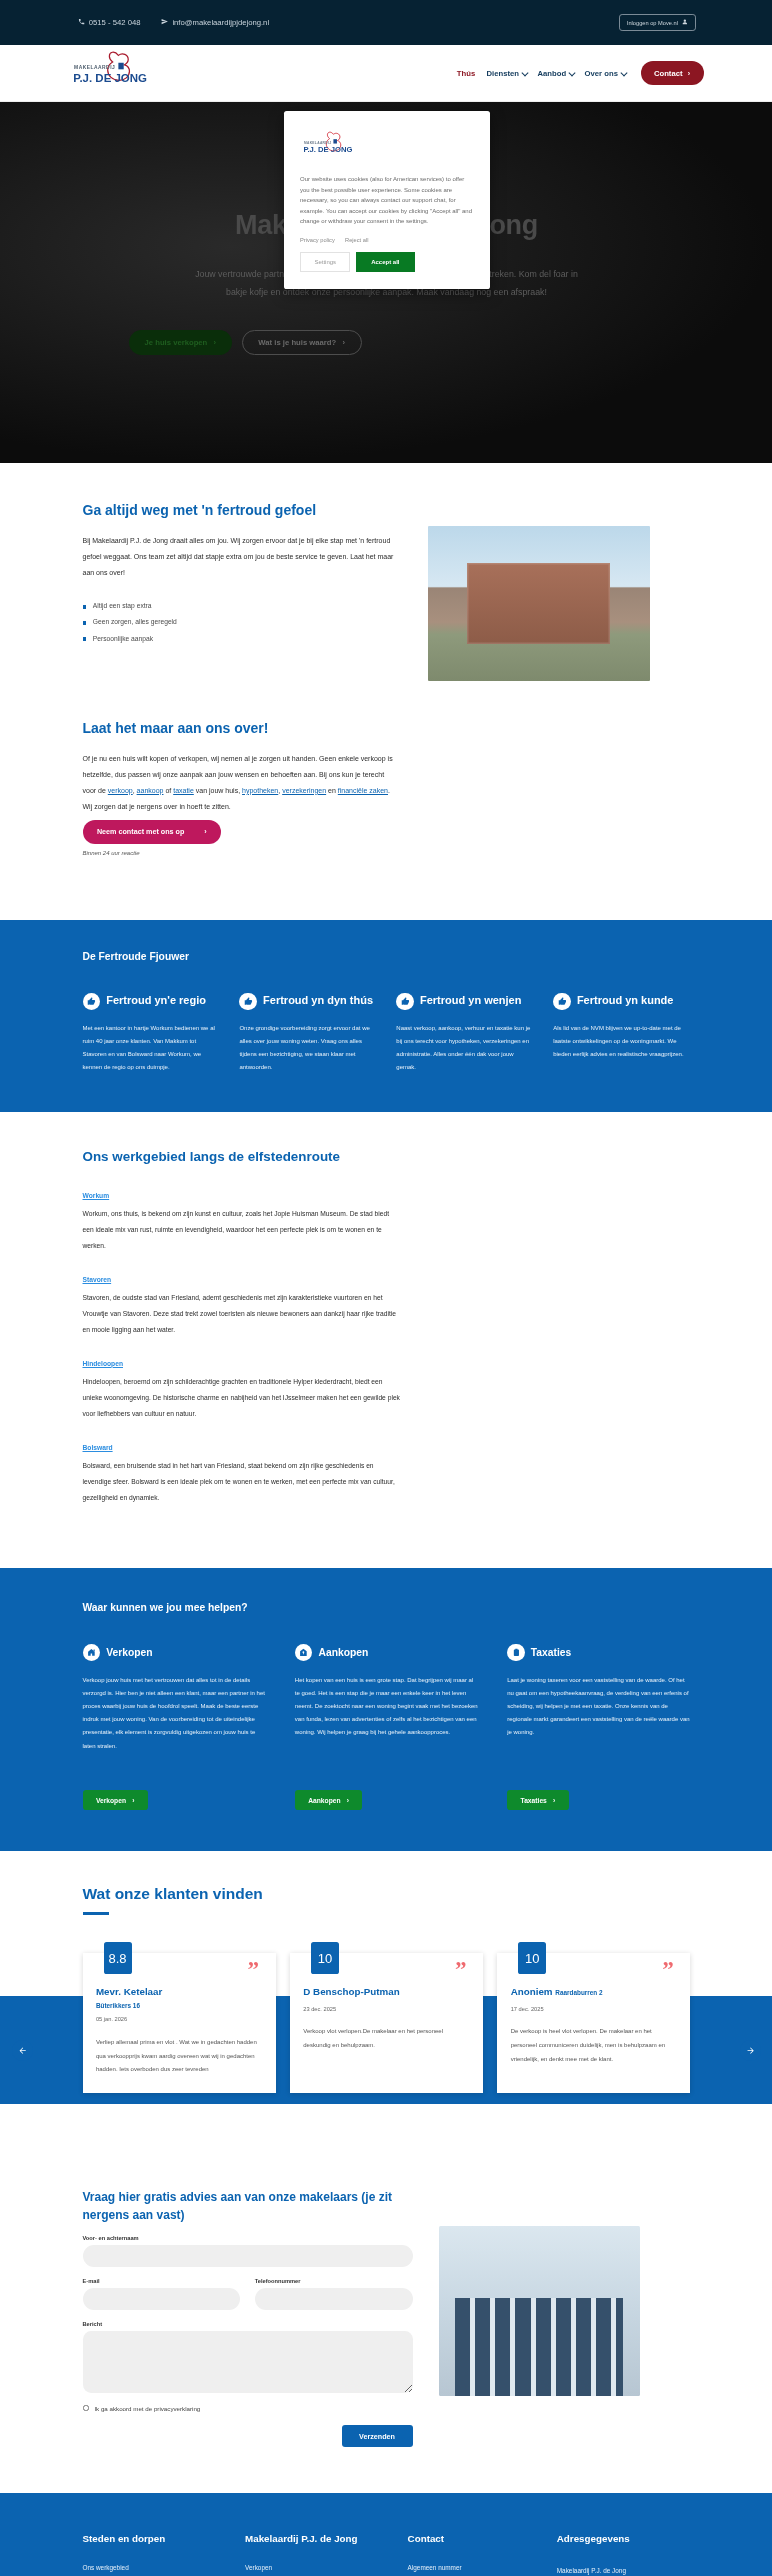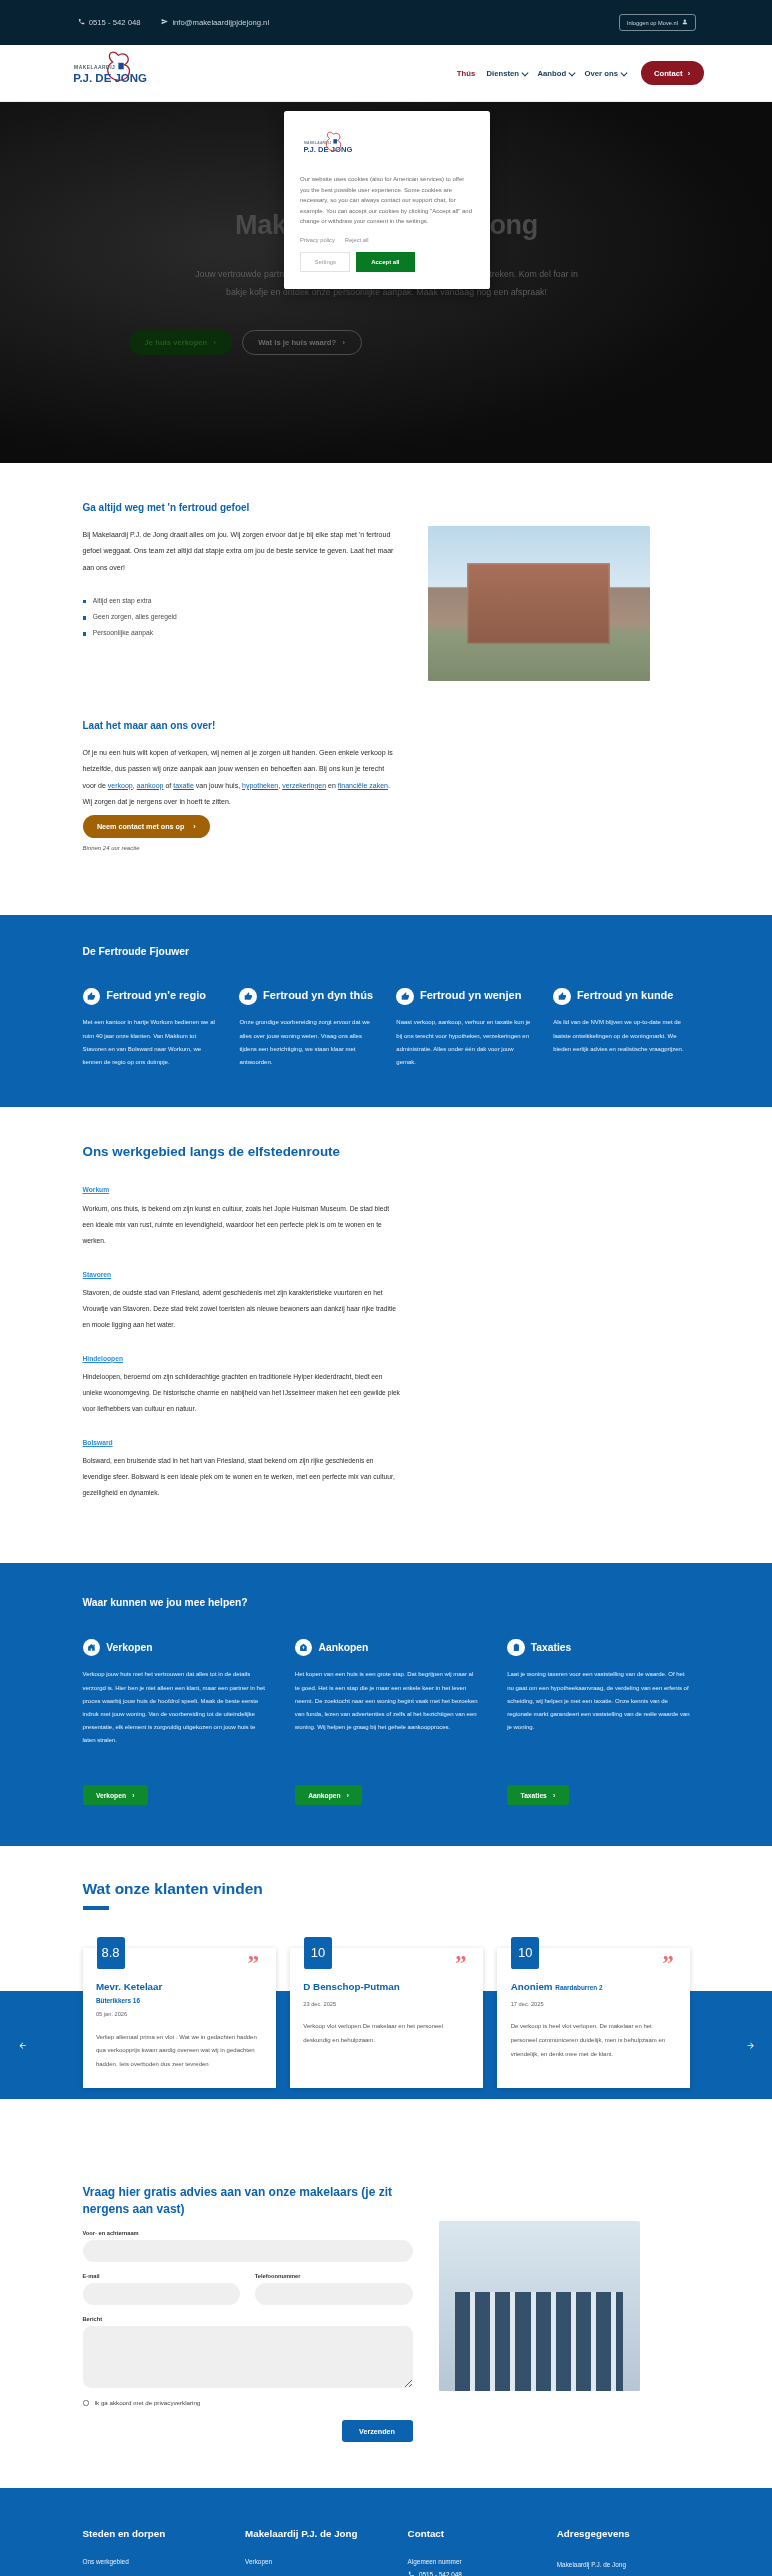--- a/index.html
+++ b/index.html
@@ -50,29 +50,29 @@
   .cookie-links{display:flex;gap:10.3px;margin-bottom:9.3px}
   .cookie-links a{font-size:5.7px;color:#8a8a8a;text-decoration:none;cursor:pointer}
   .cookie-actions{display:flex;gap:5.2px}
   .btn-settings{border:0.5px solid #e2e2e2;background:#fff;color:#9a9a9a;font-size:6px;padding:5.7px 13.4px;cursor:pointer;font-family:inherit}
   .btn-accept{background:#087a23;color:#fff;font-size:6px;font-weight:700;padding:5.7px 15.5px;border:none;cursor:pointer;font-family:inherit}
 
   
   .sec-white{background:#fff;padding:38px 0}
   .two-col{display:flex;gap:31px;align-items:flex-start}
   .col-text{flex:1;max-width:314px}
-  h2.blue{color:#0b63b0;font-size:10px;font-weight:700;margin-bottom:13.4px;line-height:1.3}
+  h2.blue{color:#0b63b0;font-size:14px;font-weight:700;margin-bottom:13.4px;line-height:1.3}
   .body-p{font-size:7px;line-height:2.3;color:#2b2b2b}
   ul.ticks{list-style:none;margin-top:17.5px}
   ul.ticks li{font-size:6.7px;color:#4a4a4a;line-height:2.4;padding-left:10.3px;position:relative}
   ul.ticks li:before{content:"";position:absolute;left:0;top:6.7px;width:3.6px;height:3.6px;background:#0b63b0}
   .col-img{width:222px;height:155px;border-radius:1px;overflow:hidden;flex-shrink:0;margin-top:25px}
 
   .link-blue{color:#0b63b0;text-decoration:underline}
-  .btn-green-solid{background:#a16207;color:#fff;border-radius:13.4px;padding:7.2px 14.4px;font-size:7.2px;font-weight:700;display:inline-flex;align-items:flex-start;gap:9px;text-decoration:none;cursor:pointer;margin-top:5.2px}
+  .btn-green-solid{background:#be185d;color:#fff;border-radius:13.4px;padding:7.2px 14.4px;font-size:7.2px;font-weight:700;display:inline-flex;align-items:flex-start;gap:20px;text-decoration:none;cursor:pointer;margin-top:5.2px}
   .sub-note{font-size:6px;color:#555;font-style:italic;margin-top:6.2px}
 
   
   .sec-blue{background:#0b63b0;color:#fff;padding:31px 0 38px}
   h2.white{color:#fff;font-size:10.3px;font-weight:700;margin-bottom:31px}
   .four-grid{display:grid;grid-template-columns:repeat(4,1fr);gap:19.6px}
   .fcard-head{display:flex;align-items:flex-start;gap:6.2px;margin-bottom:11.3px}
   .circ{width:17.5px;height:17.5px;border-radius:50%;background:#fff;flex-shrink:0;display:flex;align-items:center;justify-content:center}
   .circ svg{width:8.8px;height:8.8px;fill:#0b63b0}
   .fcard-title{font-size:11px;font-weight:700;line-height:1.45;color:#fff}
@@ -92,21 +92,21 @@
 
   
   .sec-testi{background:#fff;padding:34px 0 41px;position:relative}
   .testi-head{width:608px;margin:0 auto 27px}
   h2.testi-title{color:#0b63b0;font-size:15.5px;font-weight:700;margin-bottom:8.2px}
   .blue-rule{width:26px;height:3.6px;background:#0b63b0}
   .testi-strip{position:relative;height:170px}
   .testi-bluebar{position:absolute;left:0;right:0;top:54px;height:108px;background:#0b63b0}
   .testi-row{position:relative;display:flex;gap:14.4px;width:608px;margin:0 auto;padding-top:11.3px;z-index:3}
   .tcard{background:#fff;width:193px;box-shadow:0 0.5px 5.2px rgba(0,0,0,.16);padding:0 13.4px 15.5px;position:relative}
-  .tscore{position:absolute;left:14px;top:-11.3px;background:#0b63b0;color:#fff;width:28px;height:32px;border-radius:2.6px;display:flex;align-items:center;justify-content:center;font-size:13px;font-weight:400}
+  .tscore{position:absolute;left:21px;top:-11.3px;background:#0b63b0;color:#fff;width:28px;height:32px;border-radius:2.6px;display:flex;align-items:center;justify-content:center;font-size:13px;font-weight:400}
   .tquote{position:absolute;right:16.5px;top:4.1px;color:#ef6a6f;font-size:23px;font-weight:700;line-height:1;font-family:"Liberation Serif",serif}
   .tname{color:#0b63b0;font-size:9.8px;font-weight:700;padding-top:32px;line-height:1.35}
   .tname small{font-size:6.4px;font-weight:700}
   .taddr{color:#0b63b0;font-size:6.4px;font-weight:700;margin-top:3.6px}
   .tdate{color:#666;font-size:5.7px;margin-top:7.2px}
   .ttext{color:#555;font-size:6px;line-height:2.3;margin-top:13.4px}
   .nav-arrow{position:absolute;top:98px;width:20.6px;height:20.6px;border-radius:50%;background:#0b63b0;display:flex;align-items:center;justify-content:center;cursor:pointer;z-index:5}
   .nav-arrow svg{width:9.3px;height:9.3px;fill:#fff}
   .arrow-left{left:12.4px}
   .arrow-right{right:12.4px}

